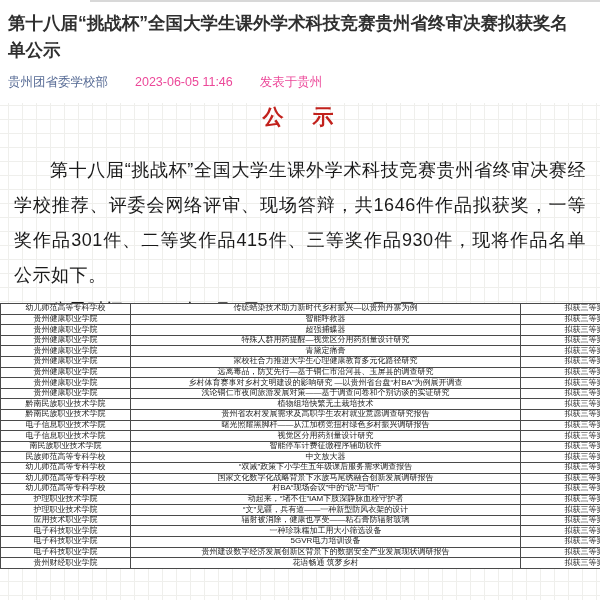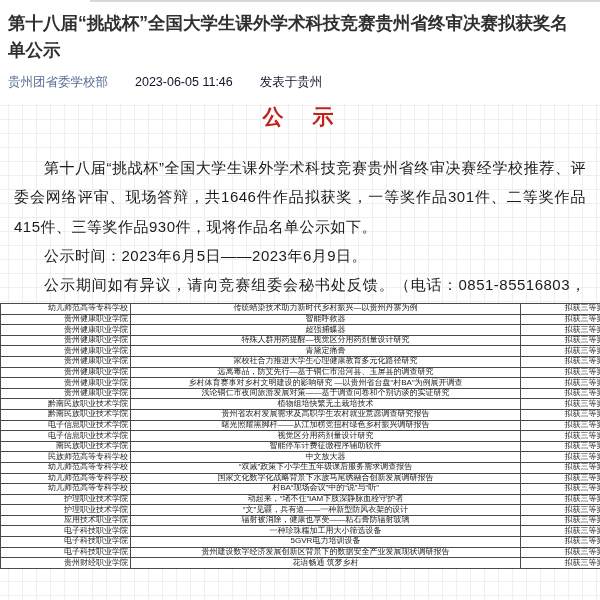--- a/index.html
+++ b/index.html
@@ -18,21 +18,21 @@
   }
 
   .byline {
     padding: 10px 8px 0 8px;
     font-size: 12.5px;
     display: flex;
     gap: 27px;
     align-items: baseline;
   }
   .byline .author { color: #576b95; cursor: pointer; }
-  .byline .meta { color: #0f172a; }
+  .byline .meta { color: #ec4899; }
 
   
   .sheet {
     position: absolute;
     top: 103px; left: 0; right: 0; bottom: 0;
     background-image:
       linear-gradient(to right, #efefec 1px, transparent 1px),
       linear-gradient(to bottom, #efefec 1px, transparent 1px);
     background-size: 14px 14px;
     background-position: 8px 2px;
@@ -41,21 +41,21 @@
   .notice-heading {
     text-align: center;
     font-size: 21px;
     font-weight: bold;
     color: #c2211c;
     letter-spacing: 4px;
   }
 
   .notice-body { margin: 22px 14px 0 14px; }
   .notice-body p {
-    font-size: 15px;
+    font-size: 18px;
     color: #1a1a1a;
     line-height: 1.95;
     text-indent: 2em;
     text-align: justify;
     letter-spacing: 0.5px;
   }
 
   
   .award-table-wrap { position: absolute; top: 200px; left: 0; width: 648px; }
   table.award-table {
@@ -67,21 +67,21 @@
   table.award-table td {
     border: 1px solid #4a4a4a;
     font-size: 8px;
     color: #222;
     height: 10.6px;
     padding: 0 2px;
     overflow: hidden;
     white-space: nowrap;
     line-height: 1.1;
   }
-  td.col-school { width: 130px; text-align: right; border-left: none; }
+  td.col-school { width: 130px; text-align: center; border-left: none; }
   td.col-project { width: 390px; text-align: center; }
   td.col-award { width: 128px; text-align: center; }
 </style>
 </head>
 <body>
 
 <div class="article">
 
   <h1 class="page-title">第十八届“挑战杯”全国大学生课外学术科技竞赛贵州省终审决赛拟获奖名单公示</h1>
 

